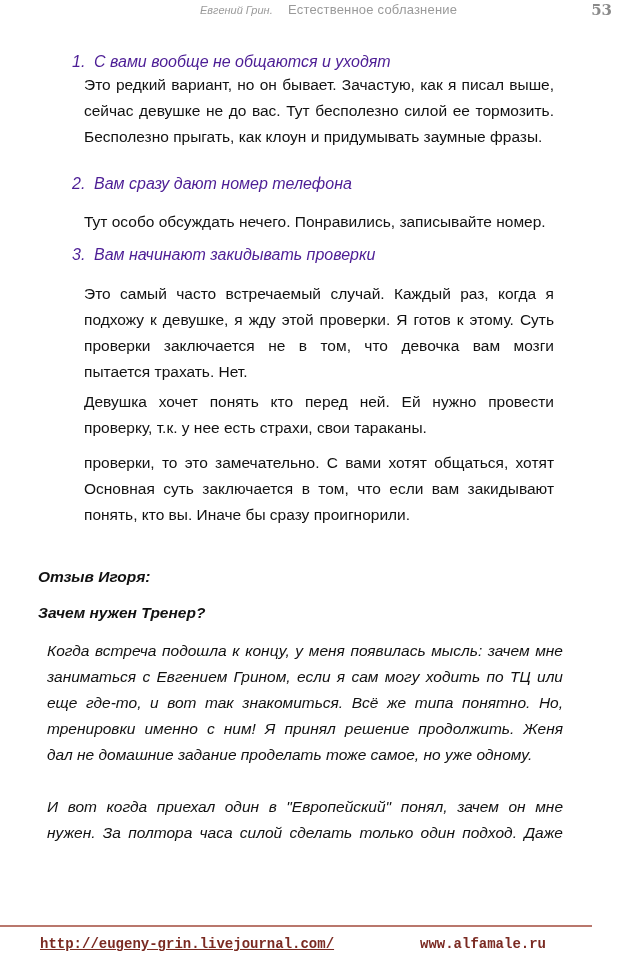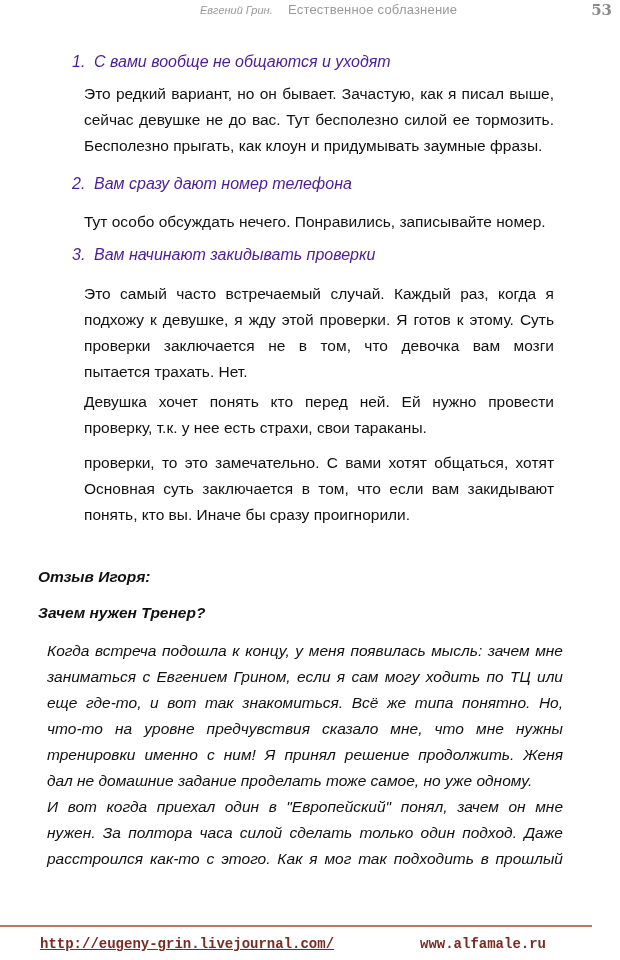--- a/index.html
+++ b/index.html
@@ -33,21 +33,21 @@
   <span class="hdr-author">Евгений Грин.</span>
   <span class="hdr-title">Естественное соблазнение</span>
   <span class="hdr-page">53</span>
 </div>
 
 <div class="content">
 
   <div class="li-head" style="top:53px;">
     <span class="num">1.</span><span>С вами вообще не общаются и уходят</span>
   </div>
-  <div class="para" style="top:81px;">
+  <div class="para" style="top:72px;">
     <span class="line">Это редкий вариант, но он бывает. Зачастую, как я писал выше,</span>
     <span class="line">сейчас девушке не до вас. Тут бесполезно силой ее тормозить.</span>
     <span class="line last">Бесполезно прыгать, как клоун и придумывать заумные фразы.</span>
   </div>
 
   <div class="li-head" style="top:175px;">
     <span class="num">2.</span><span>Вам сразу дают номер телефона</span>
   </div>
   <div class="para" style="top:209px;">
     <span class="line last">Тут особо обсуждать нечего. Понравились, записывайте номер.</span>
@@ -72,26 +72,24 @@
     <span class="line last">понять, кто вы. Иначе бы сразу проигнорили.</span>
   </div>
 
   <div class="bold-it" style="top:568px;">Отзыв Игоря:</div>
   <div class="bold-it" style="top:604px;">Зачем нужен Тренер?</div>
 
   <div class="para full it" style="top:638px;">
     <span class="line">Когда встреча подошла к концу, у меня появилась мысль: зачем мне</span>
     <span class="line">заниматься с Евгением Грином, если я сам могу ходить по ТЦ или</span>
     <span class="line">еще где-то, и вот так знакомиться. Всё же типа понятно. Но,</span>
-    <span class="line">что-то на уровне предчувствия сказало мне, что мне нужны</span>
     <span class="line">тренировки именно с ним! Я принял решение продолжить. Женя</span>
     <span class="line last">дал не домашние задание проделать тоже самое, но уже одному.</span>
   </div>
   <div class="para full it" style="top:794px;">
     <span class="line">И вот когда приехал один в "Европейский" понял, зачем он мне</span>
     <span class="line">нужен. За полтора часа силой сделать только один подход. Даже</span>
-    <span class="line">расстроился как-то с этого. Как я мог так подходить в прошлый</span>
   </div>
 </div>
 
 <div class="footer-rule"></div>
 <a class="footer-link">http://eugeny-grin.livejournal.com/</a>
 <span class="footer-site">www.alfamale.ru</span>
 
 </body></html>

